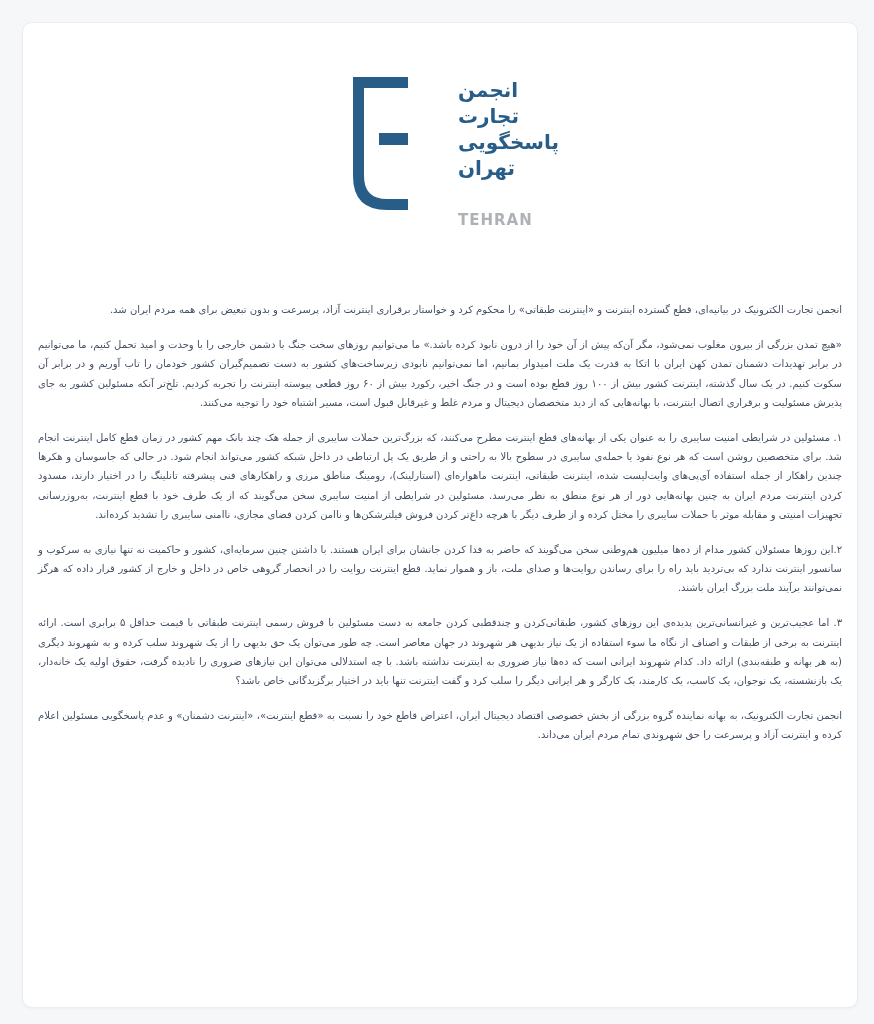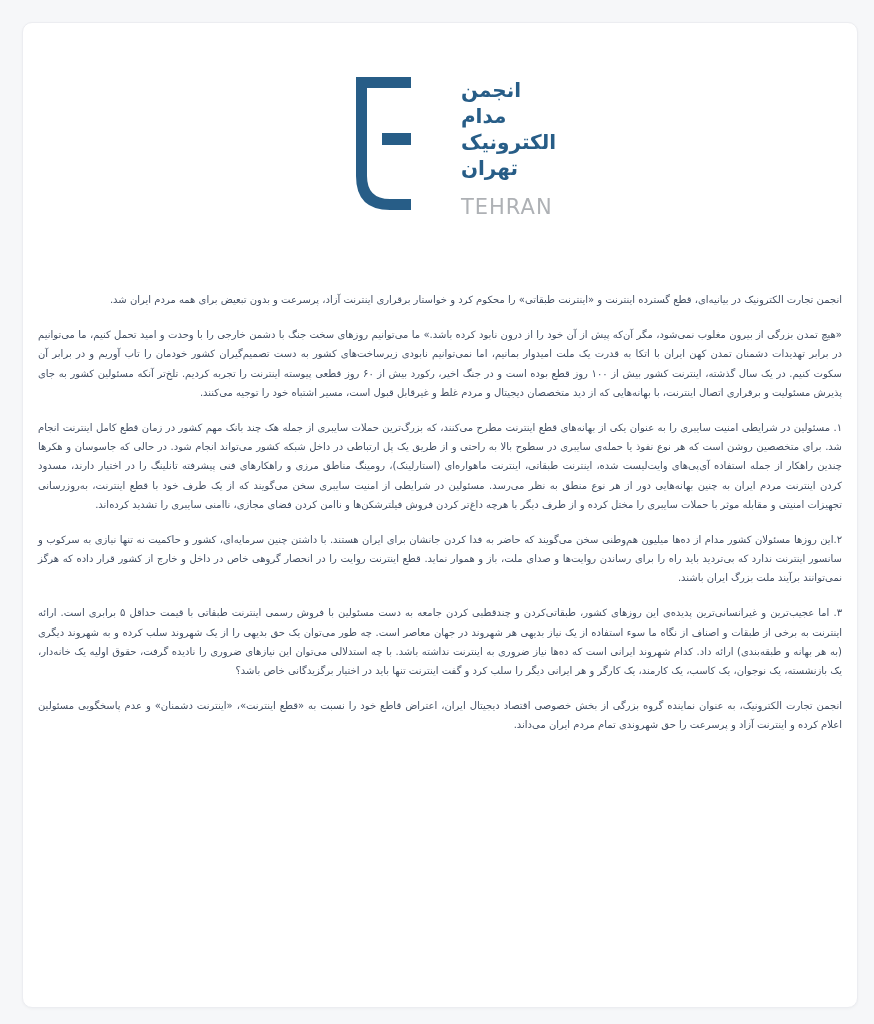--- a/index.html
+++ b/index.html
@@ -38,24 +38,24 @@
   .logo-textcol { display: flex; flex-direction: column; }
   .logo-fa {
     direction: rtl;
     text-align: left;
     color: #275d87;
     font-weight: bold;
     font-size: 20px;
     line-height: 26px;
   }
   .logo-en {
-    margin-top: 16px;
+    margin-top: 32px;
     color: #aeb1b5;
-    font-weight: normal;
-    font-size: 21px;
+    font-weight: bold;
+    font-size: 15px;
     letter-spacing: 1px;
     line-height: 1;
   }
   
   .article {
     direction: rtl;
     text-align: justify;
     color: #434f63;
     font-size: 10px;
     line-height: 1.92;
@@ -71,29 +71,29 @@
 
   <div class="logo-block">
     <div class="logo-mark">
       <svg viewBox="0 0 55 133" xmlns="http://www.w3.org/2000/svg" aria-hidden="true">
         <path d="M 55 0 L 0 0 L 0 99 Q 0 133 34 133 L 55 133 L 55 122 L 34 122 Q 11 122 11 99 L 11 11 L 55 11 Z"></path>
         <rect x="26" y="56" width="29" height="12"></rect>
       </svg>
     </div>
     <div class="logo-textcol">
       <div class="logo-fa">انجمن</div>
-      <div class="logo-fa">مدام</div>
-      <div class="logo-fa">الکترونیک</div>
+      <div class="logo-fa">تجارت</div>
+      <div class="logo-fa">پاسخگویی</div>
       <div class="logo-fa">تهران</div>
       <div class="logo-en">TEHRAN</div>
     </div>
   </div>
 
   <div class="article">
     <p>انجمن تجارت الکترونیک در بیانیه‌ای، قطع گسترده اینترنت و «اینترنت طبقاتی» را محکوم کرد و خواستار برقراری اینترنت آزاد، پرسرعت و بدون تبعیض برای همه مردم ایران شد.</p>
     <p>«هیچ تمدن بزرگی از بیرون مغلوب نمی‌شود، مگر آن‌که پیش از آن خود را از درون نابود کرده باشد.» ما می‌توانیم روزهای سخت جنگ با دشمن خارجی را با وحدت و امید تحمل کنیم، ما می‌توانیم در برابر تهدیدات دشمنان تمدن کهن ایران با اتکا به قدرت یک ملت امیدوار بمانیم، اما نمی‌توانیم نابودی زیرساخت‌های کشور به دست تصمیم‌گیران کشور خودمان را تاب آوریم و در برابر آن سکوت کنیم. در یک سال گذشته، اینترنت کشور بیش از ۱۰۰ روز قطع بوده است و در جنگ اخیر، رکورد بیش از ۶۰ روز قطعی پیوسته اینترنت را تجربه کردیم. تلخ‌تر آنکه مسئولین کشور به جای پذیرش مسئولیت و برقراری اتصال اینترنت، با بهانه‌هایی که از دید متخصصان دیجیتال و مردم غلط و غیرقابل قبول است، مسیر اشتباه خود را توجیه می‌کنند.</p>
     <p>۱. مسئولین در شرایطی امنیت سایبری را به عنوان یکی از بهانه‌های قطع اینترنت مطرح می‌کنند، که بزرگ‌ترین حملات سایبری از جمله هک چند بانک مهم کشور در زمان قطع کامل اینترنت انجام شد. برای متخصصین روشن است که هر نوع نفوذ یا حمله‌ی سایبری در سطوح بالا به راحتی و از طریق یک پل ارتباطی در داخل شبکه کشور می‌تواند انجام شود. در حالی که جاسوسان و هکرها چندین راهکار از جمله استفاده آی‌پی‌های وایت‌لیست شده، اینترنت طبقاتی، اینترنت ماهواره‌ای (استارلینک)، رومینگ مناطق مرزی و راهکارهای فنی پیشرفته تانلینگ را در اختیار دارند، مسدود کردن اینترنت مردم ایران به چنین بهانه‌هایی دور از هر نوع منطق به نظر می‌رسد. مسئولین در شرایطی از امنیت سایبری سخن می‌گویند که از یک طرف خود با قطع اینترنت، به‌روزرسانی تجهیزات امنیتی و مقابله موثر با حملات سایبری را مختل کرده و از طرف دیگر با هرچه داغ‌تر کردن فروش فیلترشکن‌ها و ناامن کردن فضای مجازی، ناامنی سایبری را تشدید کرده‌اند.</p>
     <p>۲.این روزها مسئولان کشور مدام از ده‌ها میلیون هم‌وطنی سخن می‌گویند که حاضر به فدا کردن جانشان برای ایران هستند. با داشتن چنین سرمایه‌ای، کشور و حاکمیت نه تنها نیازی به سرکوب و سانسور اینترنت ندارد که بی‌تردید باید راه را برای رساندن روایت‌ها و صدای ملت، باز و هموار نماید. قطع اینترنت روایت را در انحصار گروهی خاص در داخل و خارج از کشور قرار داده که هرگز نمی‌توانند برآیند ملت بزرگ ایران باشند.</p>
     <p>۳. اما عجیب‌ترین و غیرانسانی‌ترین پدیده‌ی این روزهای کشور، طبقاتی‌کردن و چندقطبی کردن جامعه به دست مسئولین با فروش رسمی اینترنت طبقاتی با قیمت حداقل ۵ برابری است. ارائه اینترنت به برخی از طبقات و اصناف از نگاه ما سوء استفاده از یک نیاز بدیهی هر شهروند در جهان معاصر است. چه طور می‌توان یک حق بدیهی را از یک شهروند سلب کرده و به شهروند دیگری (به هر بهانه و طبقه‌بندی) ارائه داد. کدام شهروند ایرانی است که ده‌ها نیاز ضروری به اینترنت نداشته باشد. با چه استدلالی می‌توان این نیازهای ضروری را نادیده گرفت، حقوق اولیه یک خانه‌دار، یک بازنشسته، یک نوجوان، یک کاسب، یک کارمند، یک کارگر و هر ایرانی دیگر را سلب کرد و گفت اینترنت تنها باید در اختیار برگزیدگانی خاص باشد؟</p>
-    <p><span>انجمن تجارت الکترونیک، به عنوان نماینده گروه بزرگی از بخش خصوصی اقتصاد دیجیتال ایران، اعتراض قاطع خود را نسبت به </span><span class="b">«قطع اینترنت»</span><span>، </span><span class="b">«اینترنت دشمنان»</span><span> و عدم پاسخگویی مسئولین اعلام کرده و اینترنت آزاد و پرسرعت را حق شهروندی تمام مردم ایران می‌داند.</span></p>
+    <p><span>انجمن تجارت الکترونیک، به بهانه نماینده گروه بزرگی از بخش خصوصی اقتصاد دیجیتال ایران، اعتراض قاطع خود را نسبت به </span><span class="b">«قطع اینترنت»</span><span>، </span><span class="b">«اینترنت دشمنان»</span><span> و عدم پاسخگویی مسئولین اعلام کرده و اینترنت آزاد و پرسرعت را حق شهروندی تمام مردم ایران می‌داند.</span></p>
   </div>
 
 </div>
 
 </body></html>

